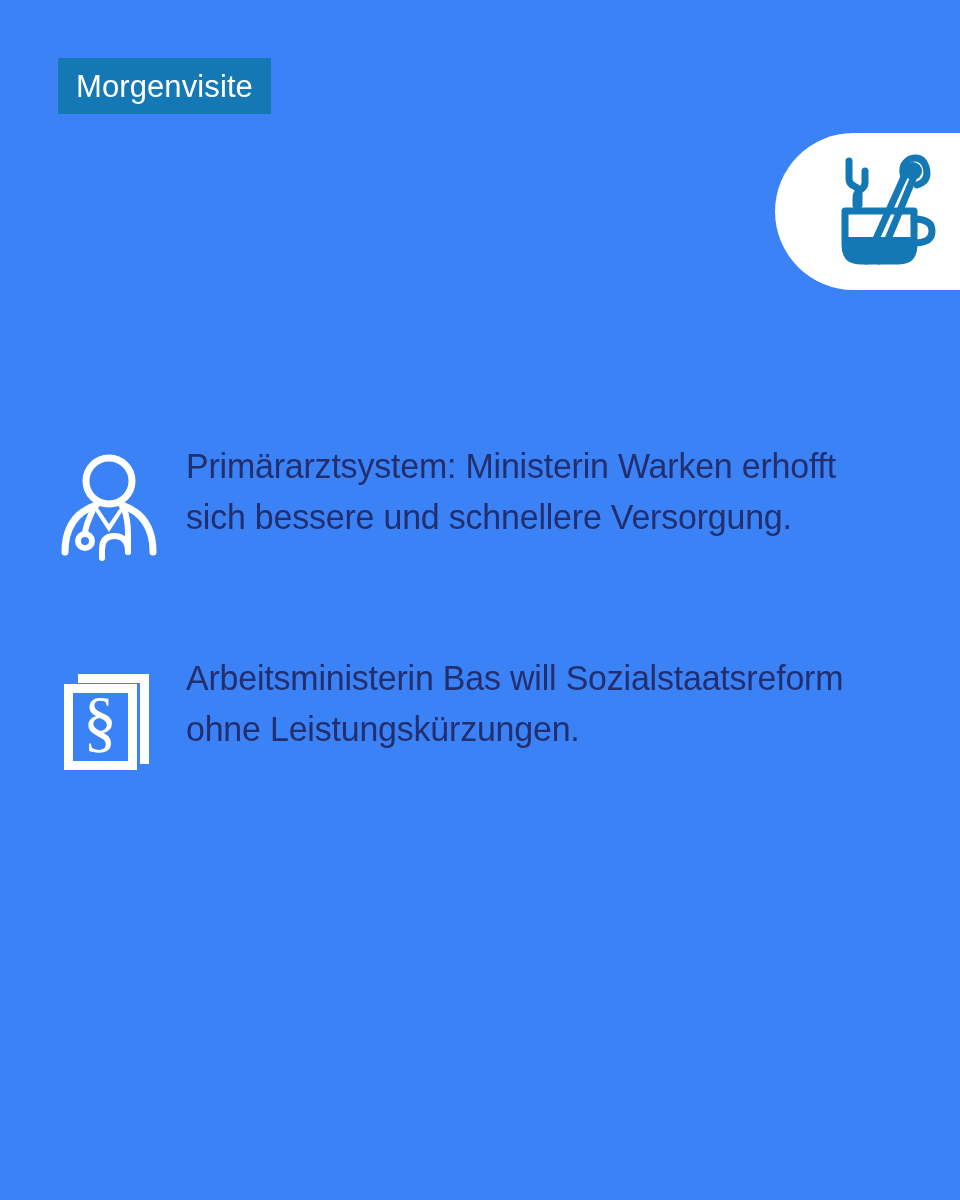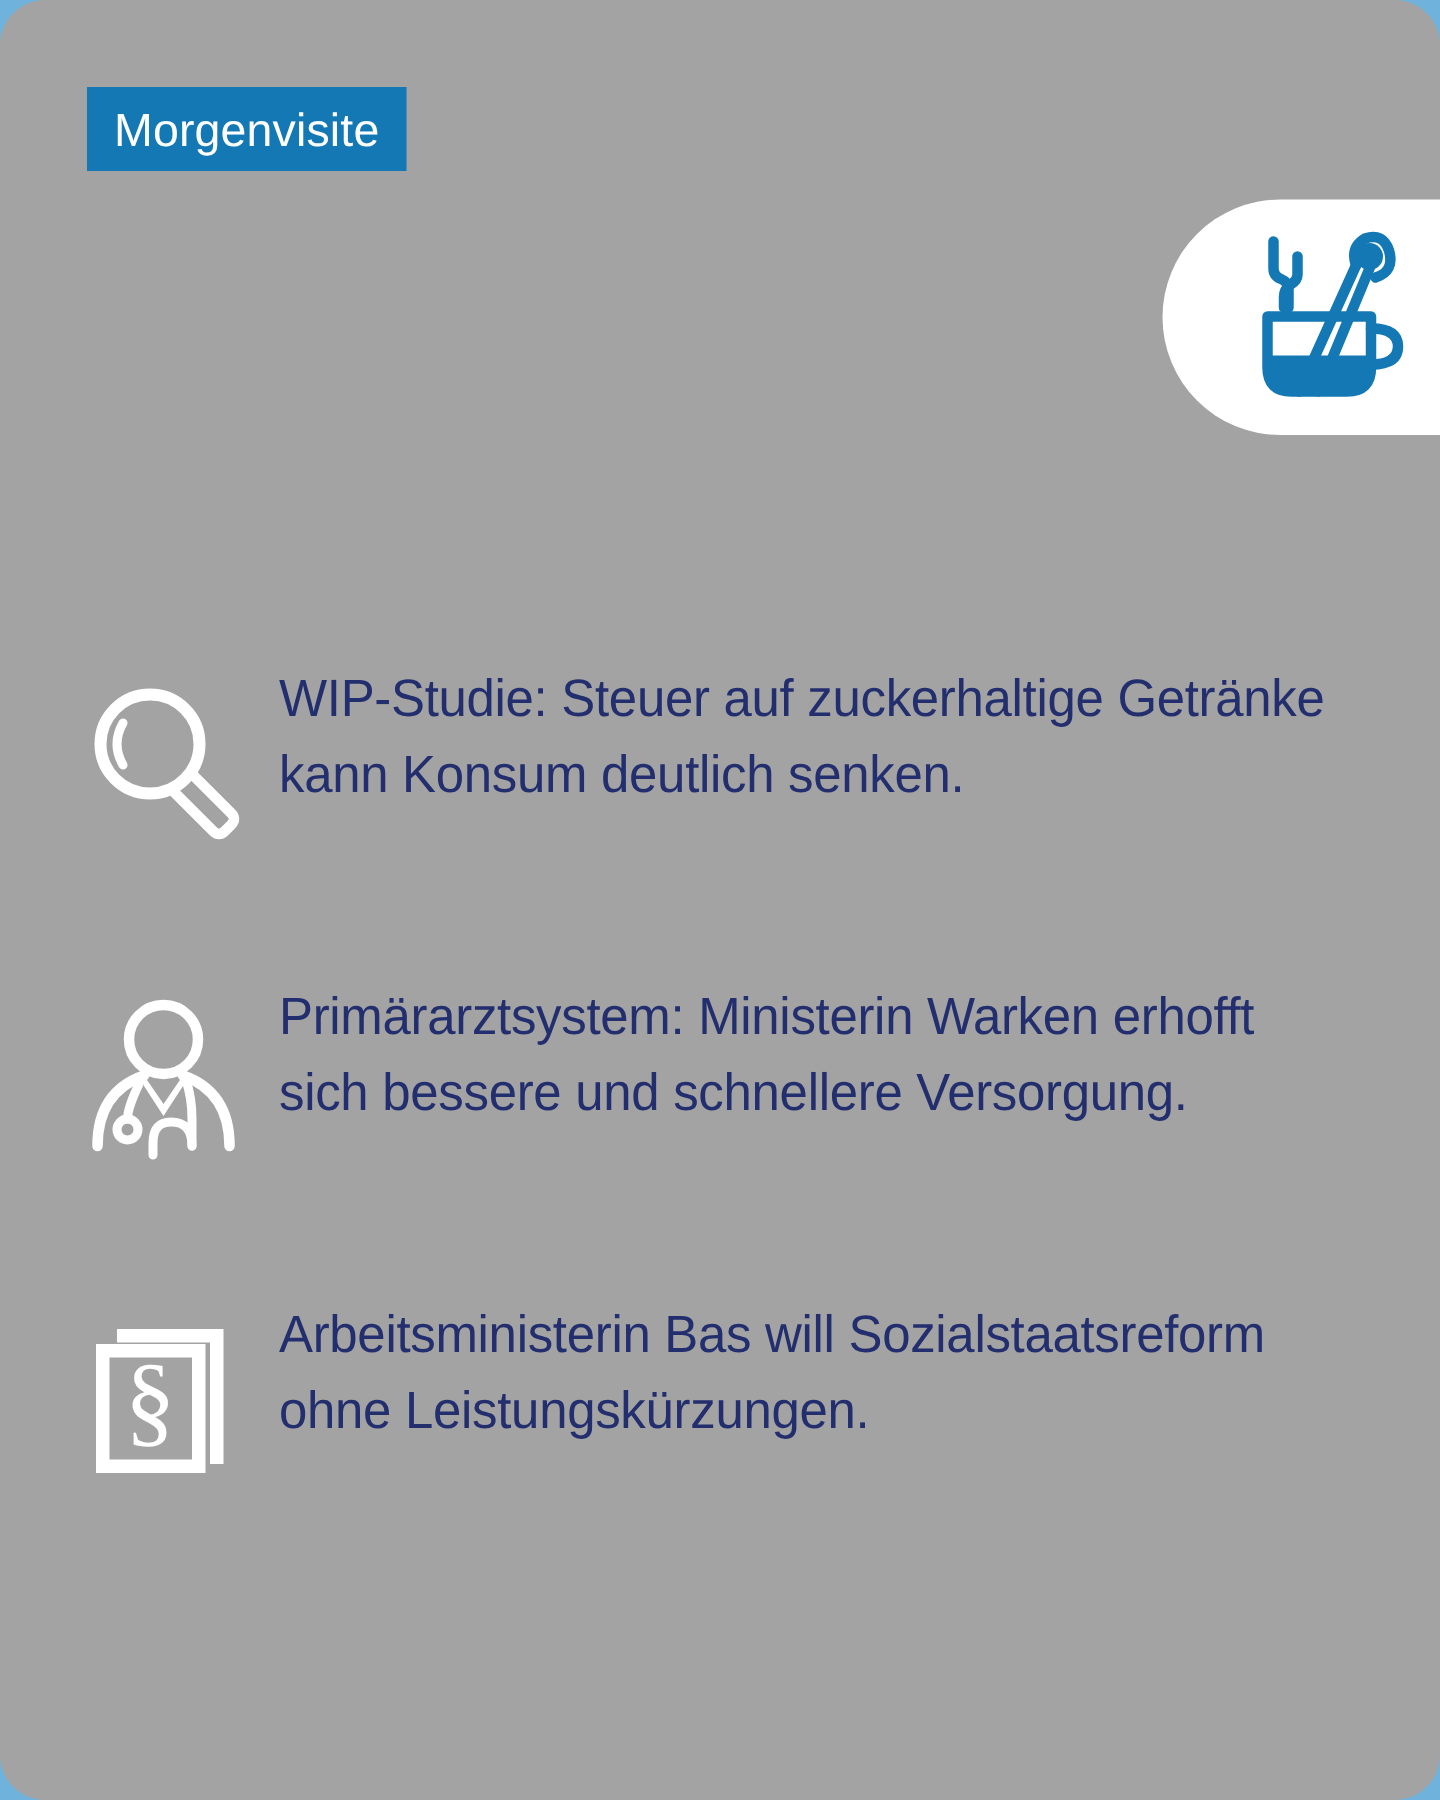--- a/index.html
+++ b/index.html
@@ -11,22 +11,21 @@
     height: 1200px;
     background: #6fb3dc;
     font-family: "Liberation Sans", sans-serif;
     overflow: hidden;
     position: relative;
   }
 
   .card {
     position: absolute;
     inset: 0;
-    background: #a3a3a3;
-    border-radius: 30px;
+    background: #3b82f6;
   }
 
   
   .header {
     position: absolute;
     left: 0; top: 0;
     width: 960px;
     height: 370px;
   }
 
@@ -161,30 +160,20 @@
 
           <path d="M86 28 Q82 16 92 10 Q104 6 108 18 Q112 32 99 36" fill="none"></path>
           <circle cx="95" cy="22" r="9" fill="#1478b4" stroke="none"></circle>
         </svg>
       </span>
     </div>
   </div>
 
   <div class="items">
 
-    <div class="item">
-      <span class="item-icon">
-        <svg width="116" height="116" viewBox="0 0 116 116" fill="none" stroke="#ffffff" stroke-width="8" stroke-linecap="round" stroke-linejoin="round">
-          <circle cx="48" cy="48" r="33"></circle>
-          <path d="M30 62 Q22 48 30 34" stroke-width="6"></path>
-          <path d="M71 71 L75 67 L102 94 Q106 98 102 102 L98 106 Q94 110 90 106 L63 79 Z" fill="none" stroke-width="7"></path>
-        </svg>
-      </span>
-      <div class="item-text">WIP-Studie: Steuer auf zuckerhaltige Getränke kann Konsum deutlich senken.</div>
-    </div>
 
     <div class="item">
       <span class="item-icon">
         <svg width="116" height="116" viewBox="0 0 116 116" fill="none" stroke="#ffffff" stroke-width="7" stroke-linecap="round" stroke-linejoin="round">
 
           <circle cx="57" cy="33" r="23"></circle>
 
           <path d="M13 104 Q13 68 44 57" fill="none"></path>
           <path d="M101 104 Q101 68 70 57" fill="none"></path>
 

